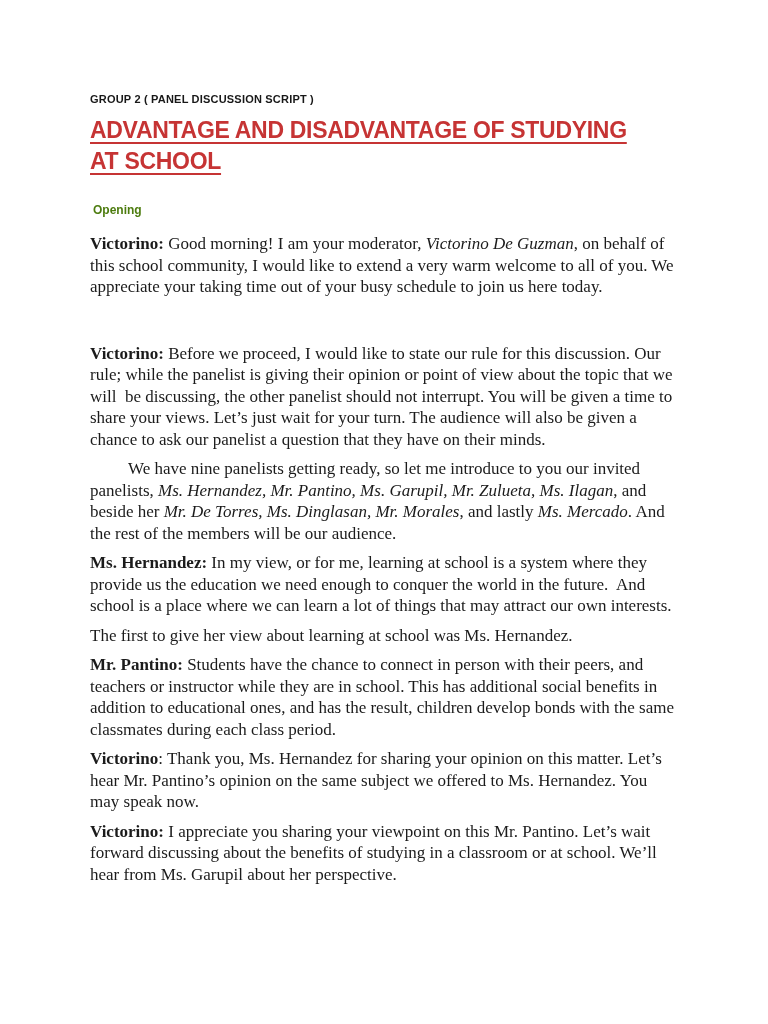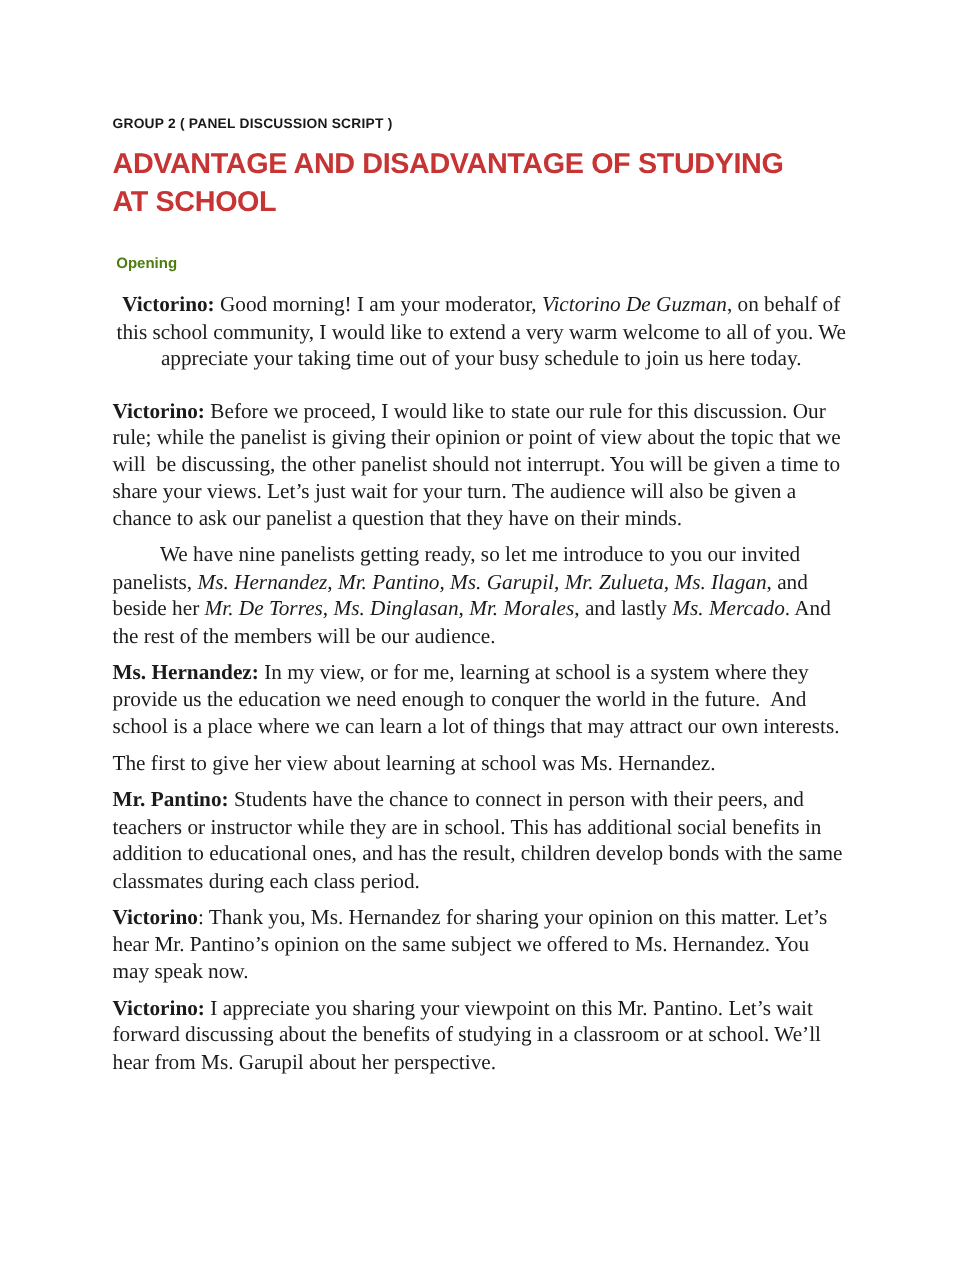--- a/index.html
+++ b/index.html
@@ -23,42 +23,43 @@
     color: #181818;
     margin-bottom: 10px;
   }
   .doc-title {
     font-family: "Liberation Sans", "DejaVu Sans", sans-serif;
     font-weight: bold;
     font-size: 23px;
     letter-spacing: -0.3px;
     line-height: 31px;
     max-width: 565px;
+    text-decoration: underline;
     text-decoration-thickness: 2px;
     text-underline-offset: 4px;
     margin-bottom: 26px;
   }
   .section-label {
     font-family: "Liberation Sans", "DejaVu Sans", sans-serif;
     font-weight: bold;
     font-size: 12px;
     color: #4d7c0f;
     padding-left: 3px;
     margin-bottom: 1px;
   }
   .paras { width: 590px; }
   .para {
     font-size: 17px;
     line-height: 21.5px;
     color: #1b1b1b;
     margin-top: 8px;
     white-space: pre-wrap;
   }
-  .para:first-child { margin-top: 16px; text-align: center; }
-  .para.gap-lg { margin-top: 20px; }
+  .para:first-child { margin-top: 16px; }
+  .para.gap-lg { margin-top: 45px; }
   .para.indent { text-indent: 38px; }
   .para .b { font-weight: bold; }
   .para .i { font-style: italic; }
 </style>
 </head>
 <body>
 
 <div class="page">
   <div class="kicker">GROUP 2 ( PANEL DISCUSSION SCRIPT )</div>
 

